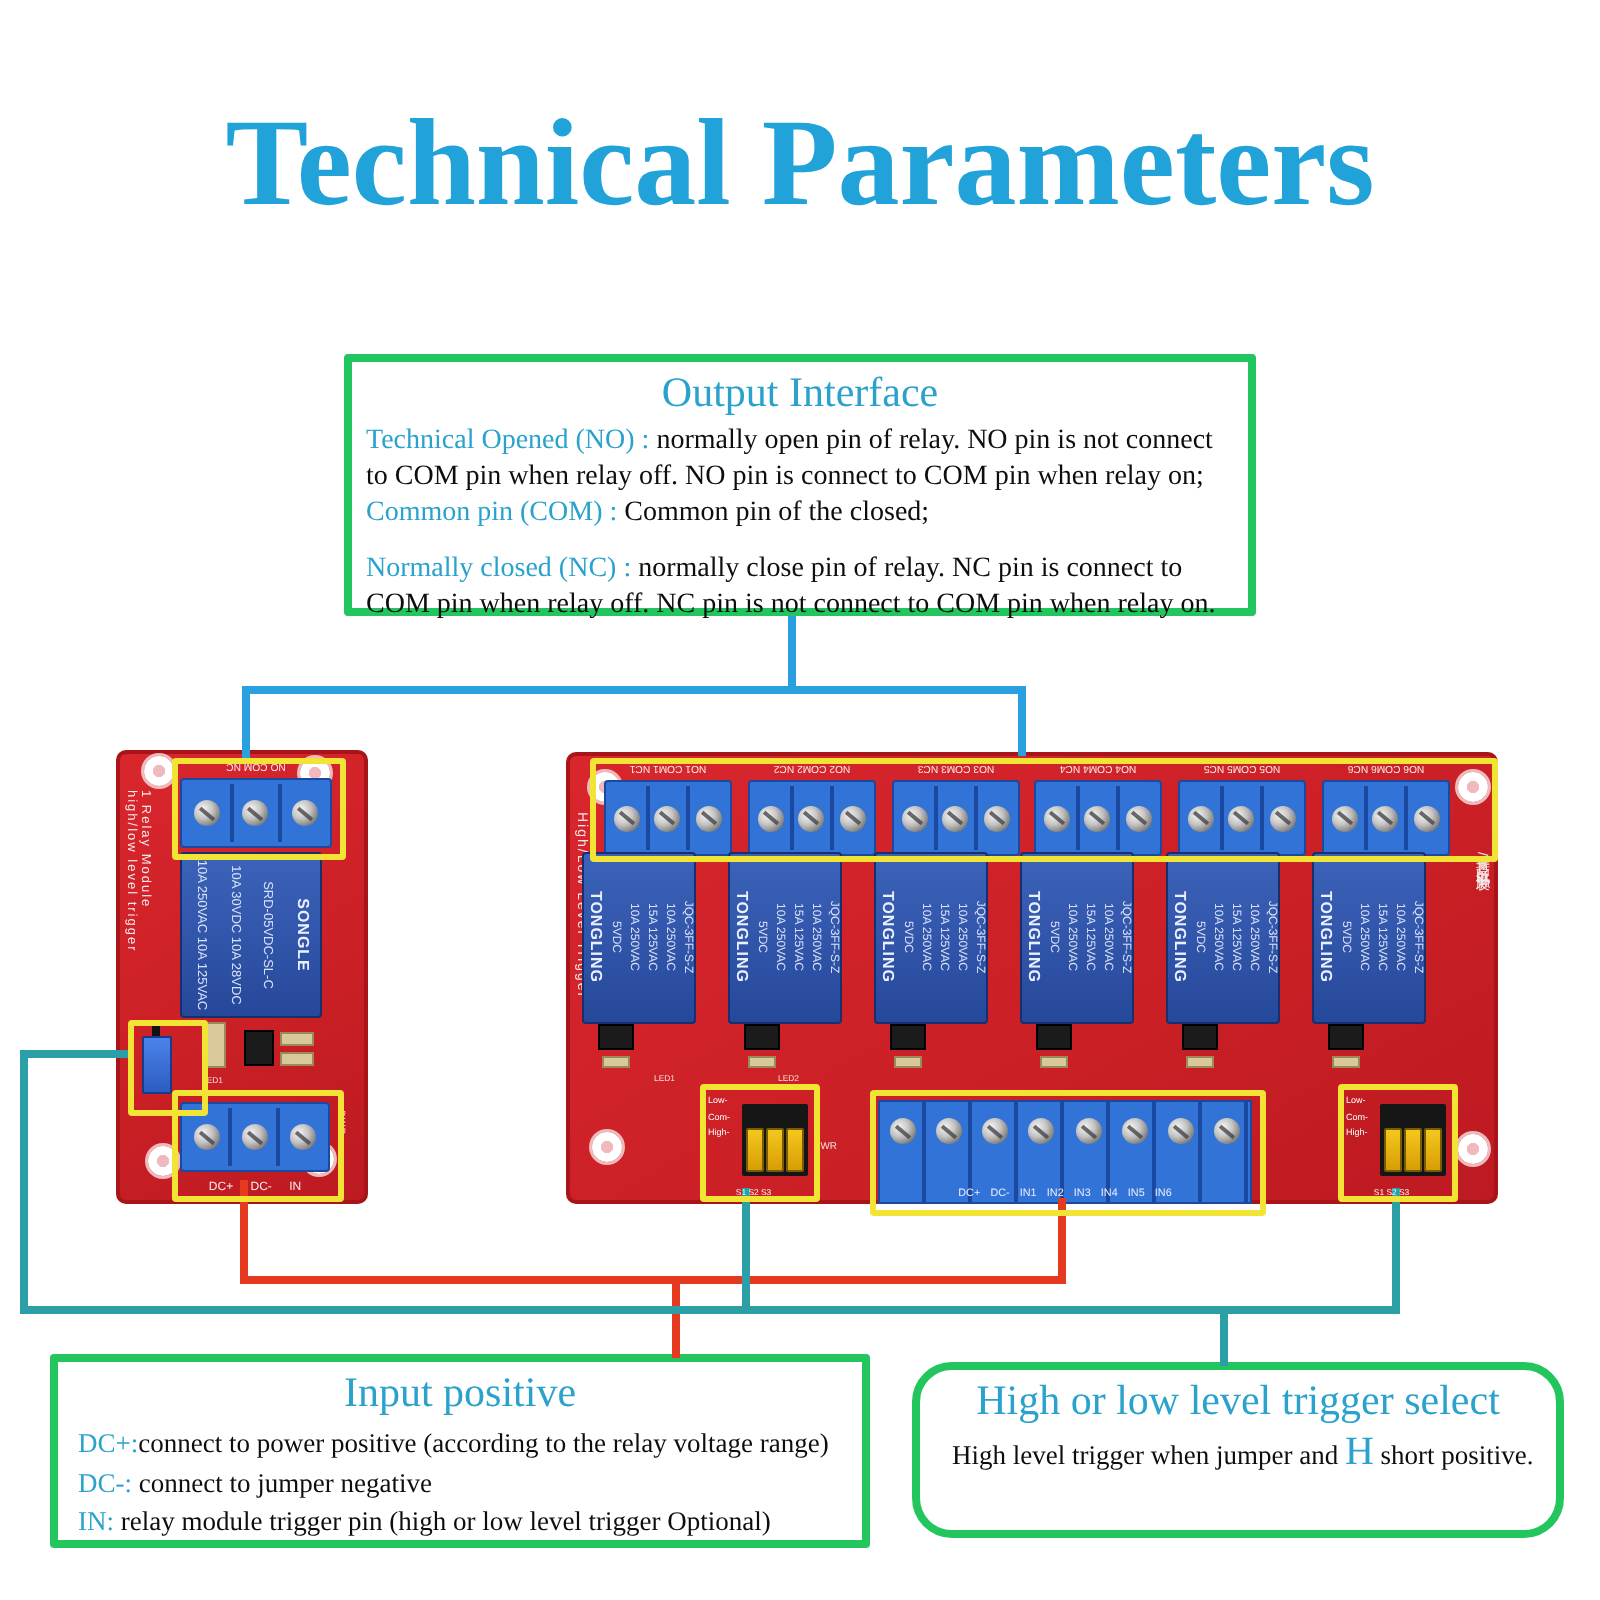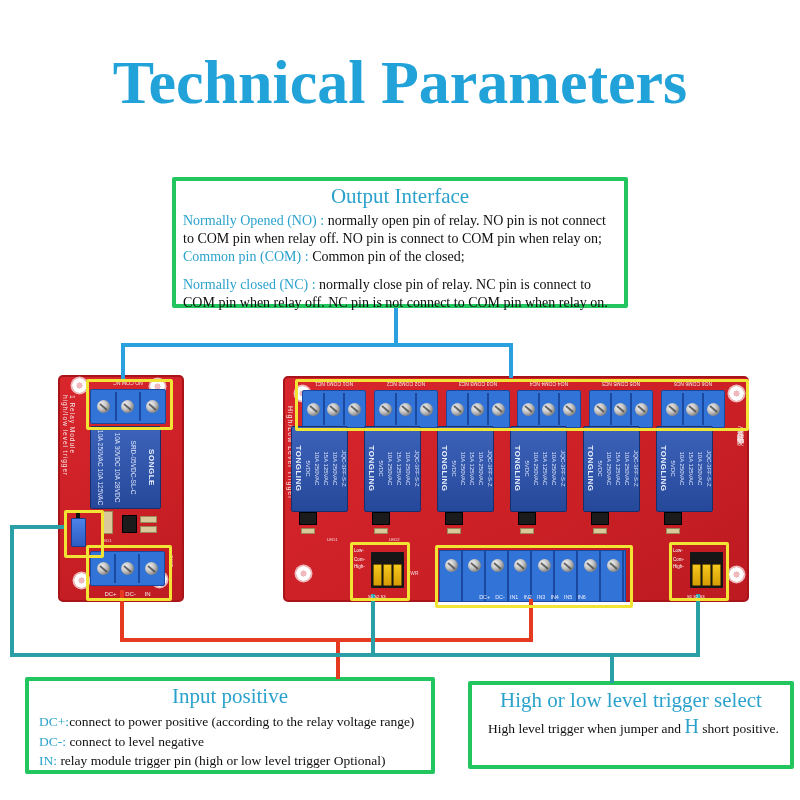--- a/index.html
+++ b/index.html
@@ -312,30 +312,30 @@
 
   <div class="line teal" style="left:10px;top:525px;width:54px;height:4px;"></div>
   <div class="line teal" style="left:10px;top:525px;width:4px;height:132px;"></div>
   <div class="line teal" style="left:10px;top:653px;width:690px;height:4px;"></div>
   <div class="line teal" style="left:371px;top:594px;width:4px;height:61px;"></div>
   <div class="line teal" style="left:696px;top:594px;width:4px;height:61px;"></div>
   <div class="line teal" style="left:610px;top:655px;width:4px;height:28px;"></div>
 
   <div class="callout" style="left:172px;top:177px;width:448px;height:123px;">
     <div class="co-title">Output Interface</div>
-    <p><span class="lead">Normally Opened (NO) : </span><span>normally open pin of relay.  NO pin is not connect to COM pin when relay off. NO pin is connect to COM pin when relay on;</span></p>
+    <p><span class="lead">Technical Opened (NO) : </span><span>normally open pin of relay.  NO pin is not connect to COM pin when relay off. NO pin is connect to COM pin when relay on;</span></p>
     <p><span class="lead">Common pin (COM) : </span><span>Common pin of the closed;</span></p>
     <p class="gap"><span class="lead">Normally closed (NC) : </span><span>normally close pin of relay. NC pin is connect to COM pin when relay off. NC pin is not connect to COM pin when relay on.</span></p>
   </div>
 
   <div class="callout inbox" style="left:25px;top:677px;width:402px;height:89px;">
     <div class="co-title">Input positive</div>
     <p><span class="lead">DC+:</span><span>connect to power positive (according to the relay voltage range)</span></p>
-    <p><span class="lead">DC-:</span><span> connect to level negative</span></p>
+    <p><span class="lead">DC-:</span><span> connect to jumper negative</span></p>
     <p><span class="lead">IN:</span><span> relay module trigger pin (high or low level trigger Optional)</span></p>
   </div>
 
-  <div class="callout trigbox" style="left:468px;top:681px;width:318px;height:80px;">
+  <div class="callout trigbox" style="left:456px;top:681px;width:318px;height:80px;border-radius:20px;">
     <div class="co-title">High or low level trigger select</div>
     <p><span>High level trigger when jumper and </span><span class="key">H</span><span> short positive.</span></p>
   </div>
 
 </div>
 
 </body></html>

